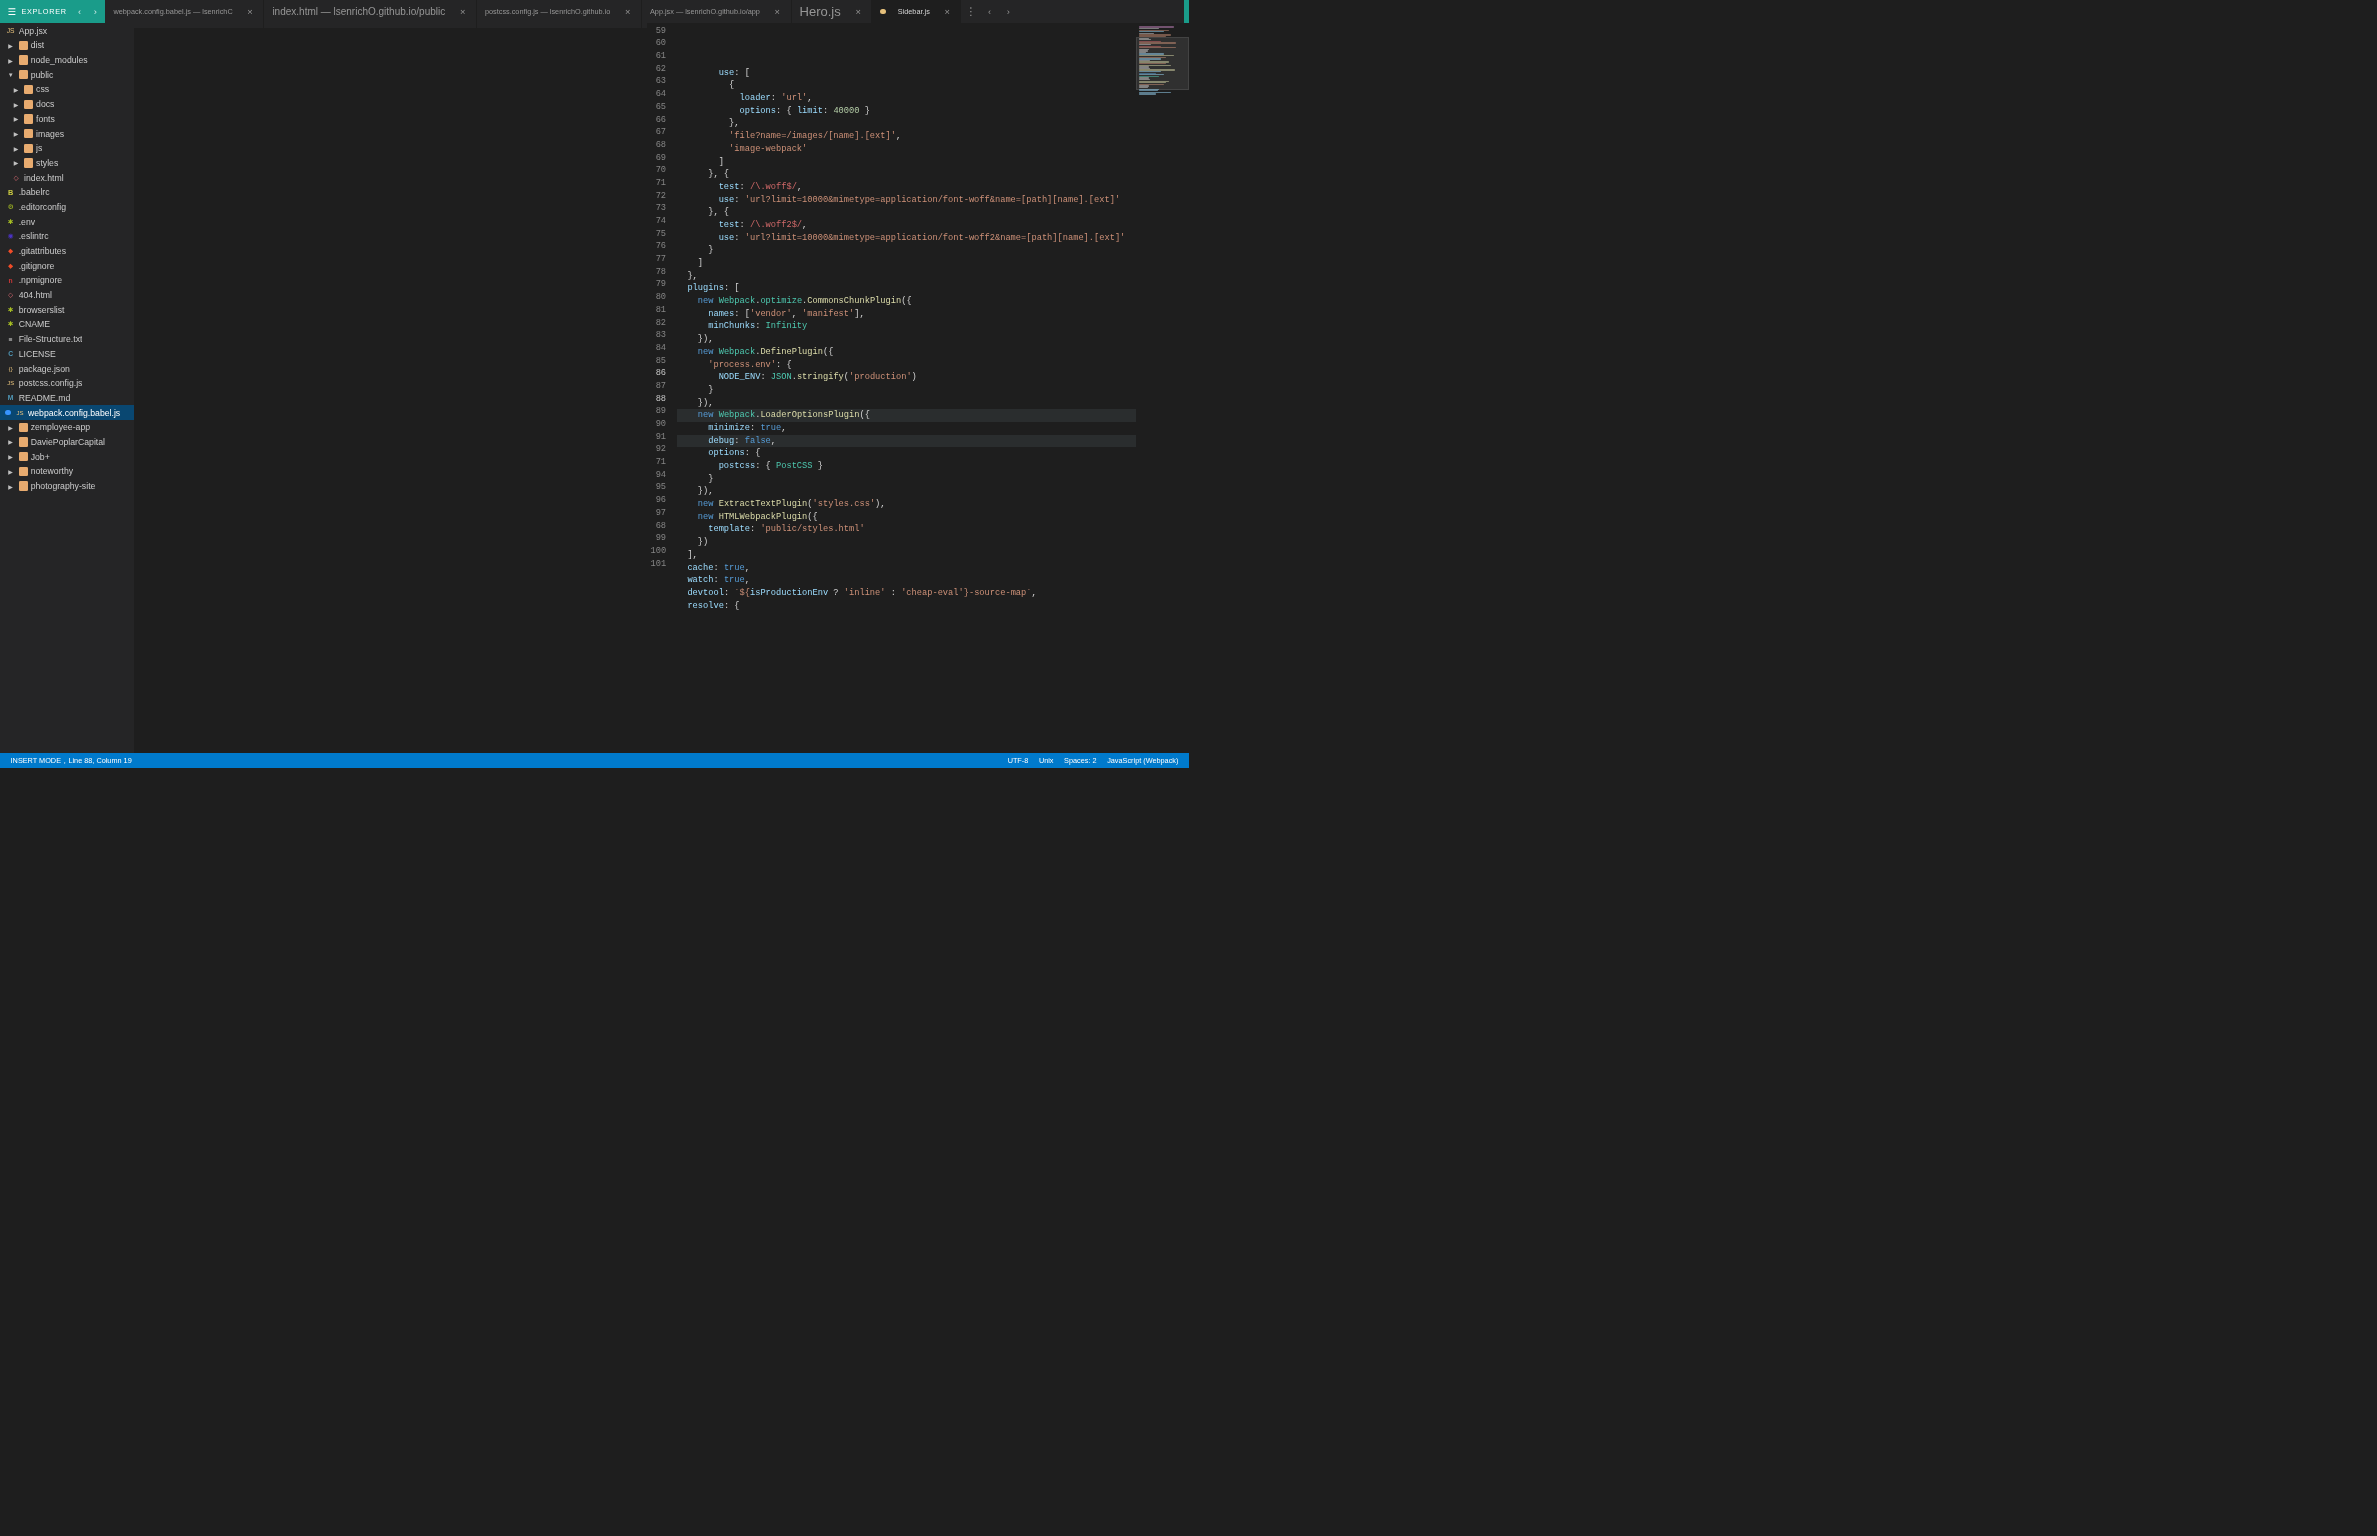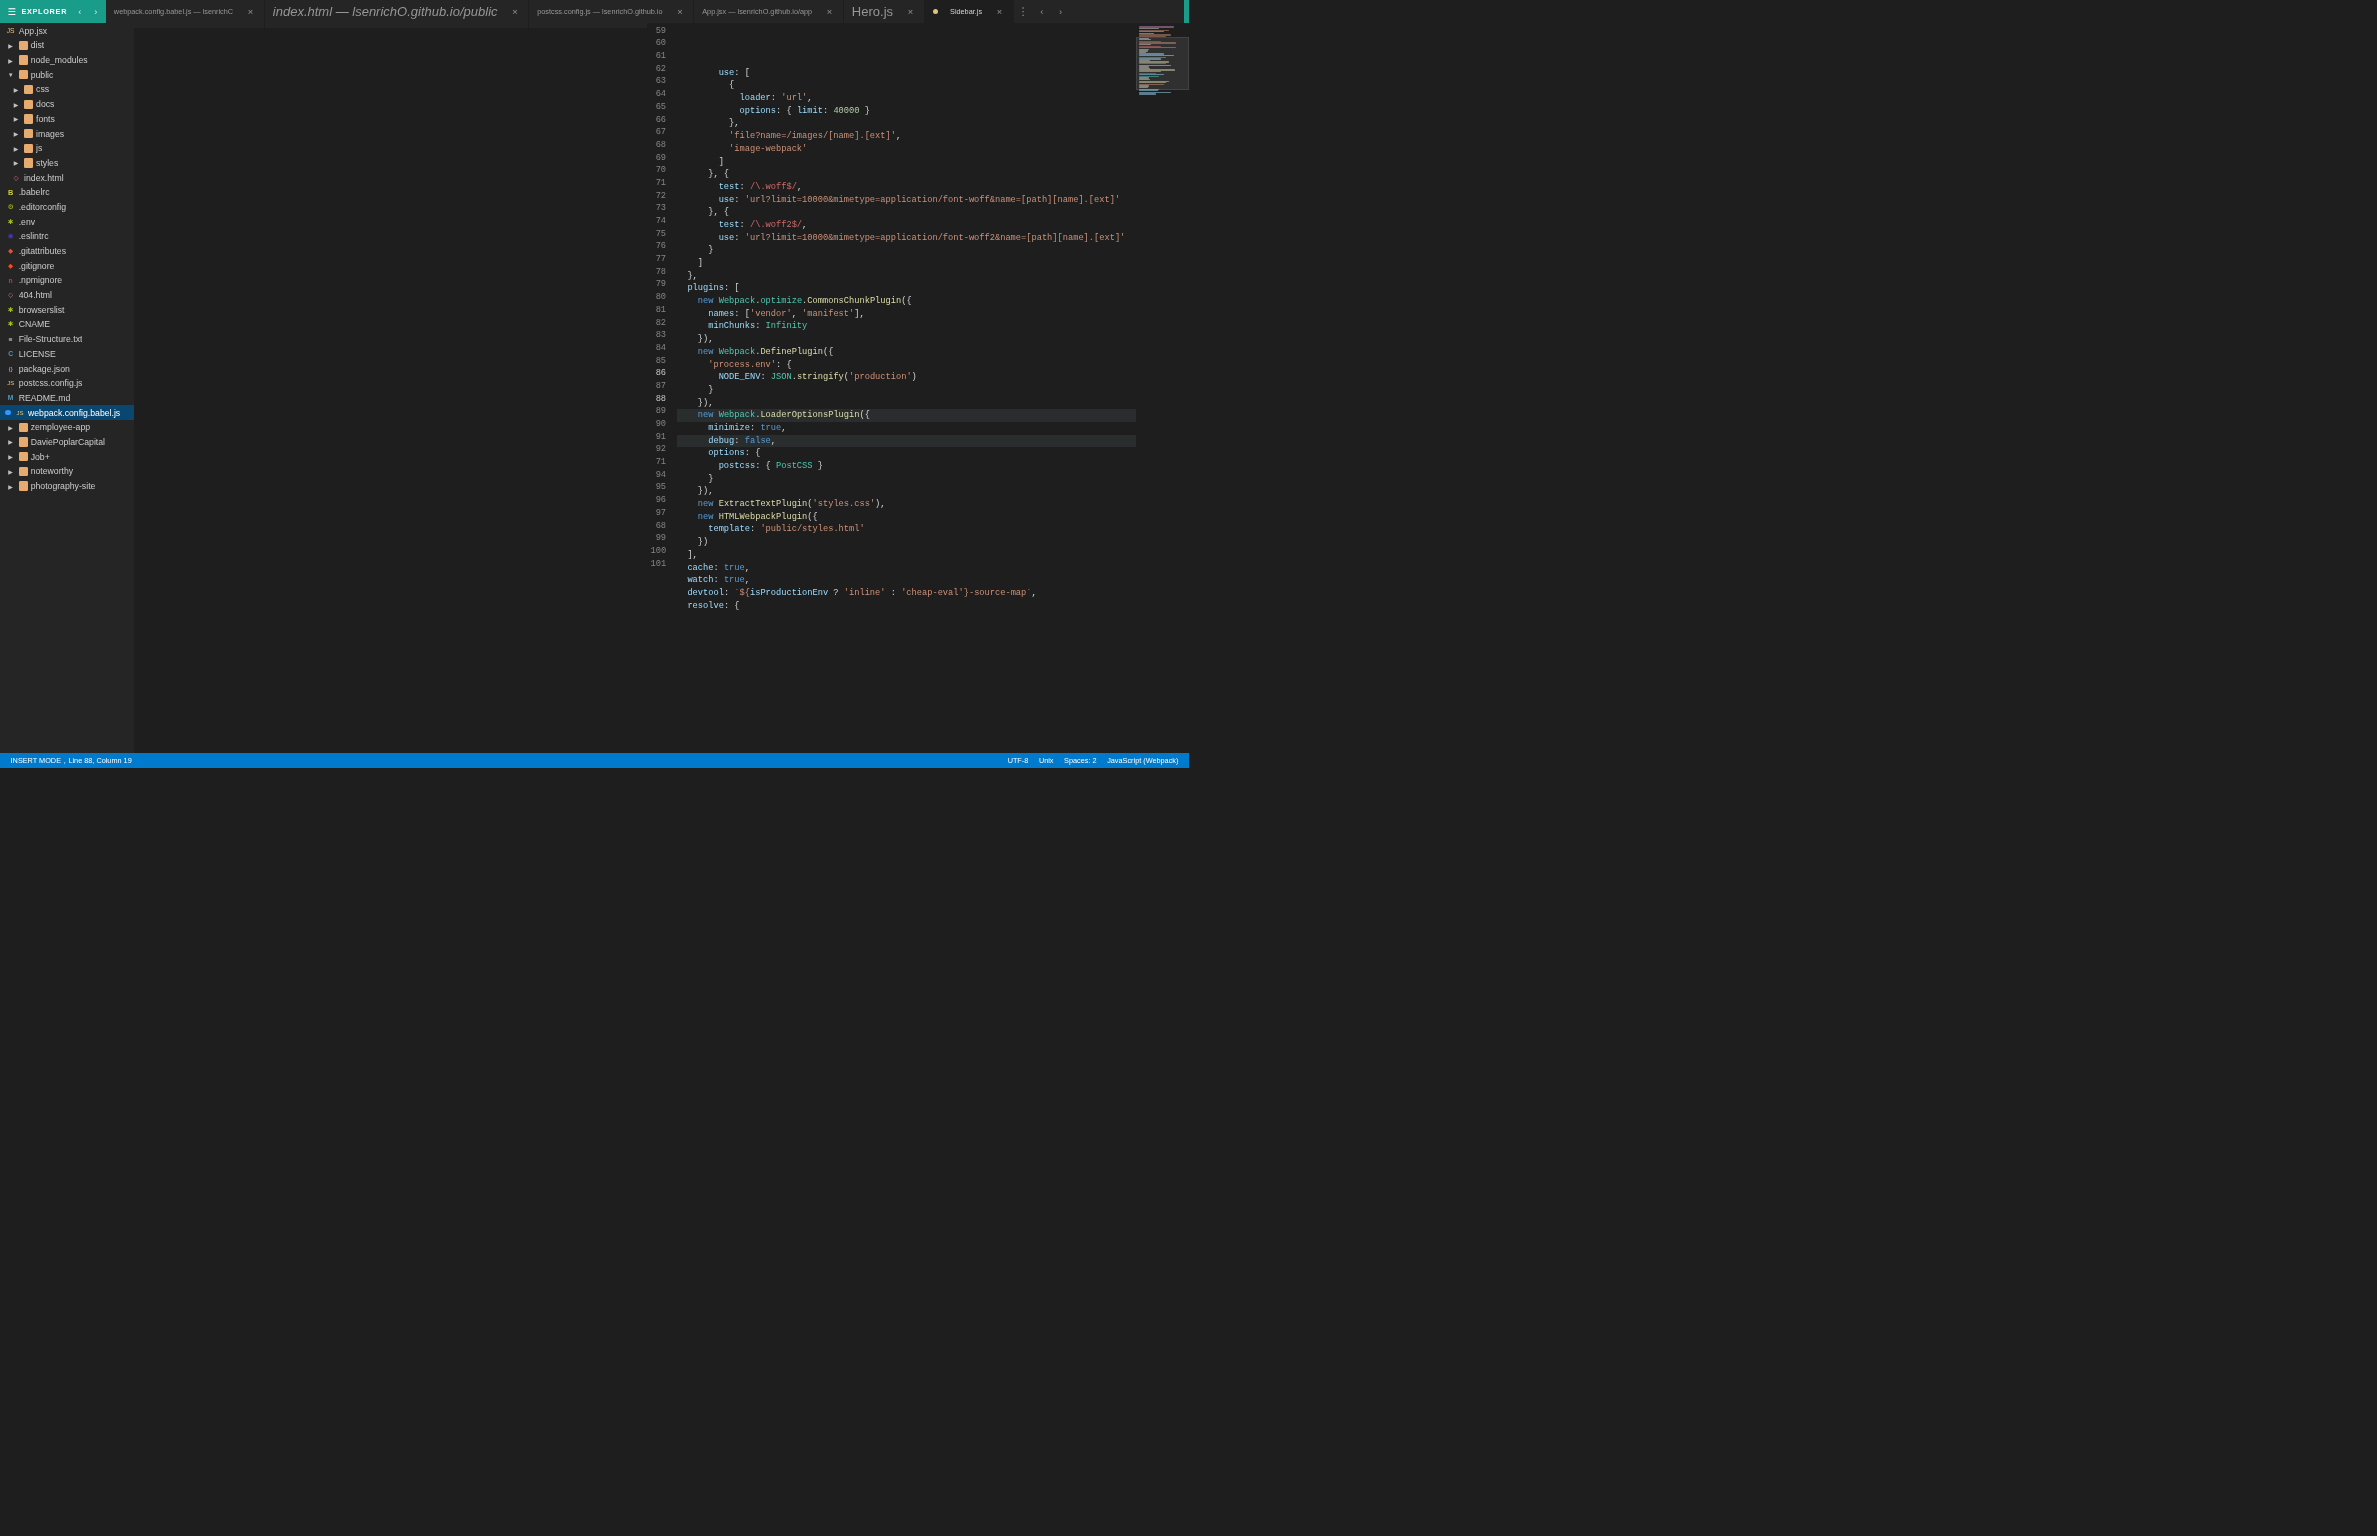--- a/index.html
+++ b/index.html
@@ -29,21 +29,21 @@
       width: 13.4px; height: 13.4px;
       display: flex; align-items: center; justify-content: center;
       color: white;
       font-size: 9.3px;
       flex-shrink: 0;
     }
     .titlebar-explorer-label {
       color: white;
       font-family: -apple-system, BlinkMacSystemFont, sans-serif;
       font-size: 7.3px;
-      font-weight: 700;
+      font-weight: 400;
       letter-spacing: 0.7px;
       flex-shrink: 0;
     }
     .titlebar-nav {
       display: flex; gap: 1.3px; margin-left: 2.7px;
     }
     .titlebar-nav-btn {
       width: 14.7px; height: 14.7px;
       background: none; border: none;
       color: rgba(255,255,255,0.8);
@@ -287,21 +287,21 @@
     <button class="titlebar-nav-btn">‹</button>
     <button class="titlebar-nav-btn">›</button>
   </div>
 
   <div class="tabs-container">
     <div class="tab">
       <span style="font-size:7.3px;">webpack.config.babel.js — lsenrichC</span>
       <span class="tab-close">×</span>
     </div>
     <div class="tab">
-      <span style="font-size:13px;font-style:italic;">index.html — lsenrichO.github.io/public</span>
+      <span style="font-size:10px;">index.html — lsenrichO.github.io/public</span>
       <span class="tab-close">×</span>
     </div>
     <div class="tab">
       <span style="font-size:7.3px;">postcss.config.js — lsenrichO.github.io</span>
       <span class="tab-close">×</span>
     </div>
     <div class="tab">
       <span style="font-size:7.3px;">App.jsx — lsenrichO.github.io/app</span>
       <span class="tab-close">×</span>
     </div>

